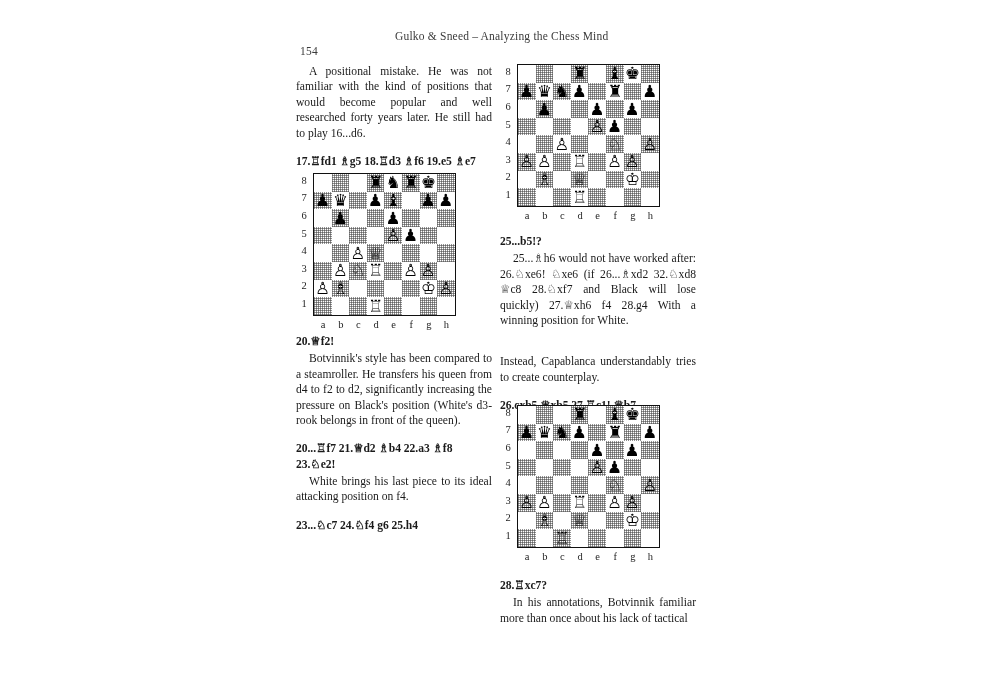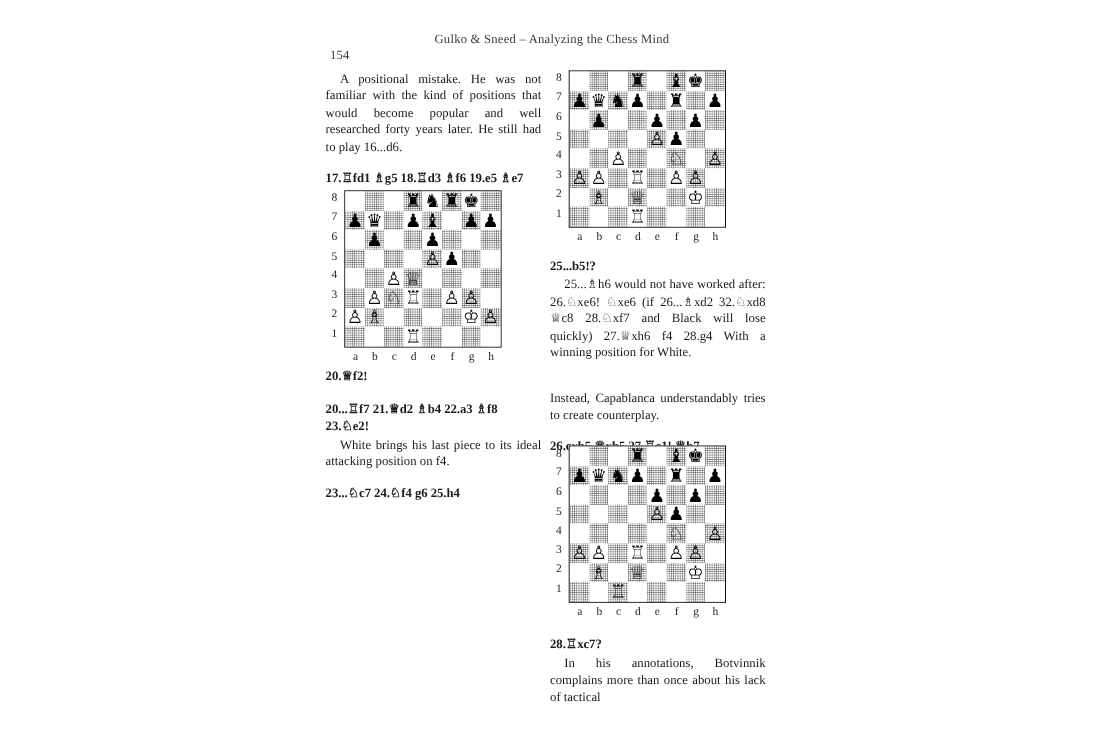--- a/index.html
+++ b/index.html
@@ -280,20 +280,21 @@
       <div class="file-label" style="left: 37.4px; top: 145.8px;">c</div>
       <div class="file-label" style="left: 55px; top: 145.8px;">d</div>
       <div class="file-label" style="left: 72.6px; top: 145.8px;">e</div>
       <div class="file-label" style="left: 90.2px; top: 145.8px;">f</div>
       <div class="file-label" style="left: 107.8px; top: 145.8px;">g</div>
       <div class="file-label" style="left: 125.4px; top: 145.8px;">h</div>
     </div>
 
   <div class="col col-left" style="top:334px;">
     <div class="move-head">20.♕f2!</div>
+    <p class="para">Botvinnik's style has been compared to a steamroller. He transfers his queen from d4 to f2 to d2, significantly increasing the pressure on Black's position (White's d3-rook belongs in front of the queen).</p>
     <div class="gap-md"></div>
     <div class="move-head">20...♖f7 21.♕d2 ♗b4 22.a3 ♗f8 23.♘e2!</div>
     <p class="para">White brings his last piece to its ideal attacking position on f4.</p>
     <div class="gap-md"></div>
     <div class="move-head">23...♘c7 24.♘f4 g6 25.h4</div>
   </div>
 
   <div class="diagram" id="d2" style="left: 517px; top: 64px; position: absolute;">
       <div class="board" style="width: 140.8px; height: 140.8px;">
         <div class="rank-row">
@@ -601,16 +602,16 @@
       <div class="file-label" style="left: 37.4px; top: 145.8px;">c</div>
       <div class="file-label" style="left: 55px; top: 145.8px;">d</div>
       <div class="file-label" style="left: 72.6px; top: 145.8px;">e</div>
       <div class="file-label" style="left: 90.2px; top: 145.8px;">f</div>
       <div class="file-label" style="left: 107.8px; top: 145.8px;">g</div>
       <div class="file-label" style="left: 125.4px; top: 145.8px;">h</div>
     </div>
 
   <div class="col col-right" style="top:578px;">
     <div class="move-head">28.♖xc7?</div>
-    <p class="para">In his annotations, Botvinnik complains more than once about his lack of tactical</p>
+    <p class="para">In his annotations, Botvinnik familiar more than once about his lack of tactical</p>
   </div>
 
 </div>
 
 </body></html>

